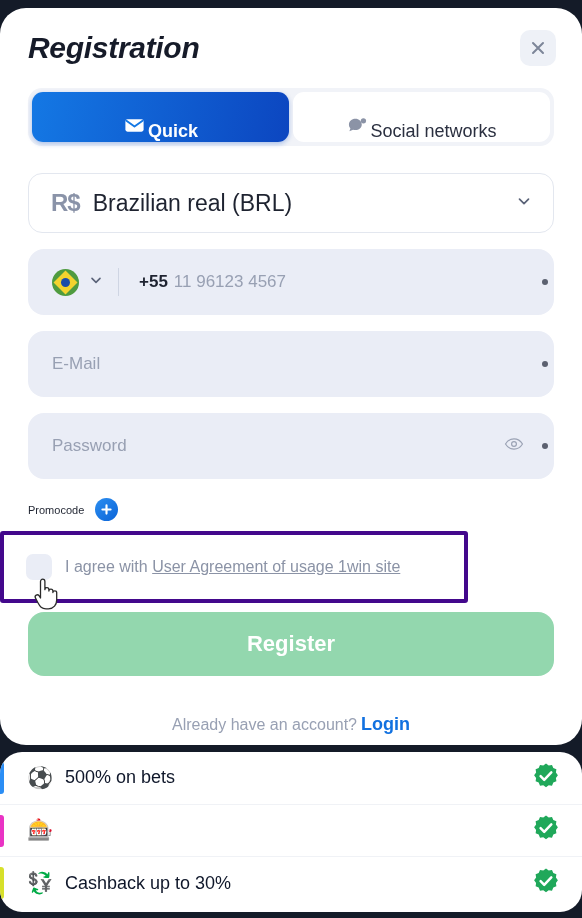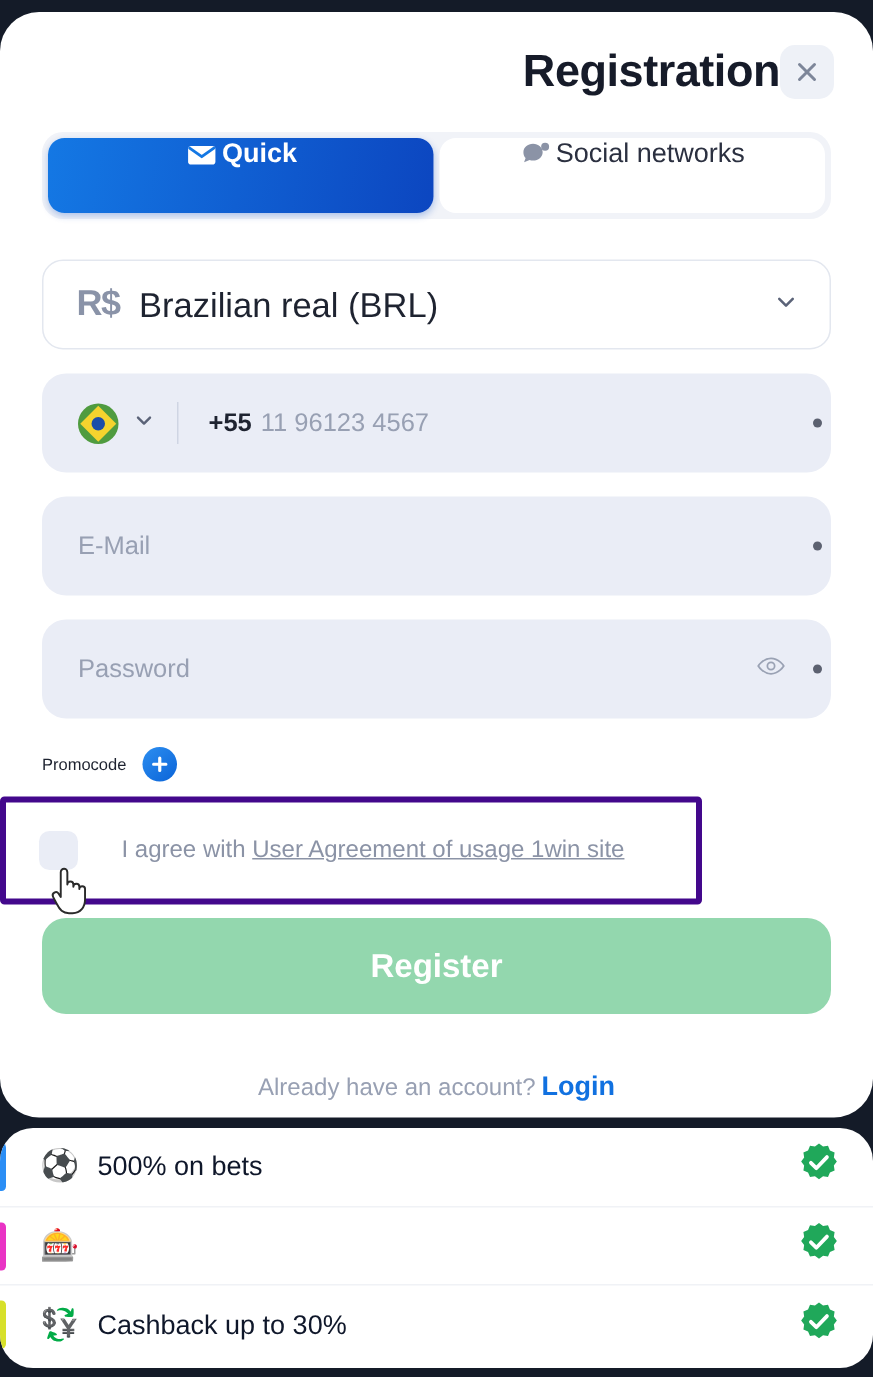--- a/index.html
+++ b/index.html
@@ -19,22 +19,23 @@
     left: 0; top: 8px;
     width: 582px;
     height: 737px;
     background: #ffffff;
     border-radius: 26px;
   }
 
   .card-head {
     display: flex;
     align-items: center;
-    justify-content: flex-end;
+    justify-content: space-between;
     padding: 22px 26px 0 28px;
+    font-style: italic;
   }
 
   .title {
     font-size: 30px;
     font-weight: bold;
     color: #161b29;
     letter-spacing: -0.3px;
   }
 
   .close-btn {
@@ -53,21 +54,21 @@
     background: #f1f3f8;
     border-radius: 14px;
     padding: 4px;
     display: flex;
     gap: 4px;
   }
   .tab {
     flex: 1;
     border-radius: 11px;
     display: flex;
-    align-items: flex-start;
+    align-items: flex-end;
     justify-content: center;
     gap: 2px;
     cursor: pointer;
     font-size: 18px;
   }
   .tab-active {
     background: linear-gradient(100deg, #1478e4 0%, #0c46c0 100%);
     color: #ffffff;
     font-weight: bold;
     box-shadow: 0 2px 5px rgba(14,80,200,.30);
@@ -159,21 +160,20 @@
   .agree-wrap {
     margin: 10px 0 0 0;
     border: 4px solid #43088c;
     border-radius: 3px;
     width: 468px;
     height: 72px;
     display: flex;
     align-items: center;
     padding-left: 22px;
     position: relative;
-    gap: 16px;
   }
   .cbox {
     width: 26px; height: 26px;
     background: #eaedf6;
     border-radius: 7px;
     flex: none;
     margin-right: 13px;
     cursor: pointer;
   }
   .agree-text { font-size: 16px; color: #8b93a6; }

